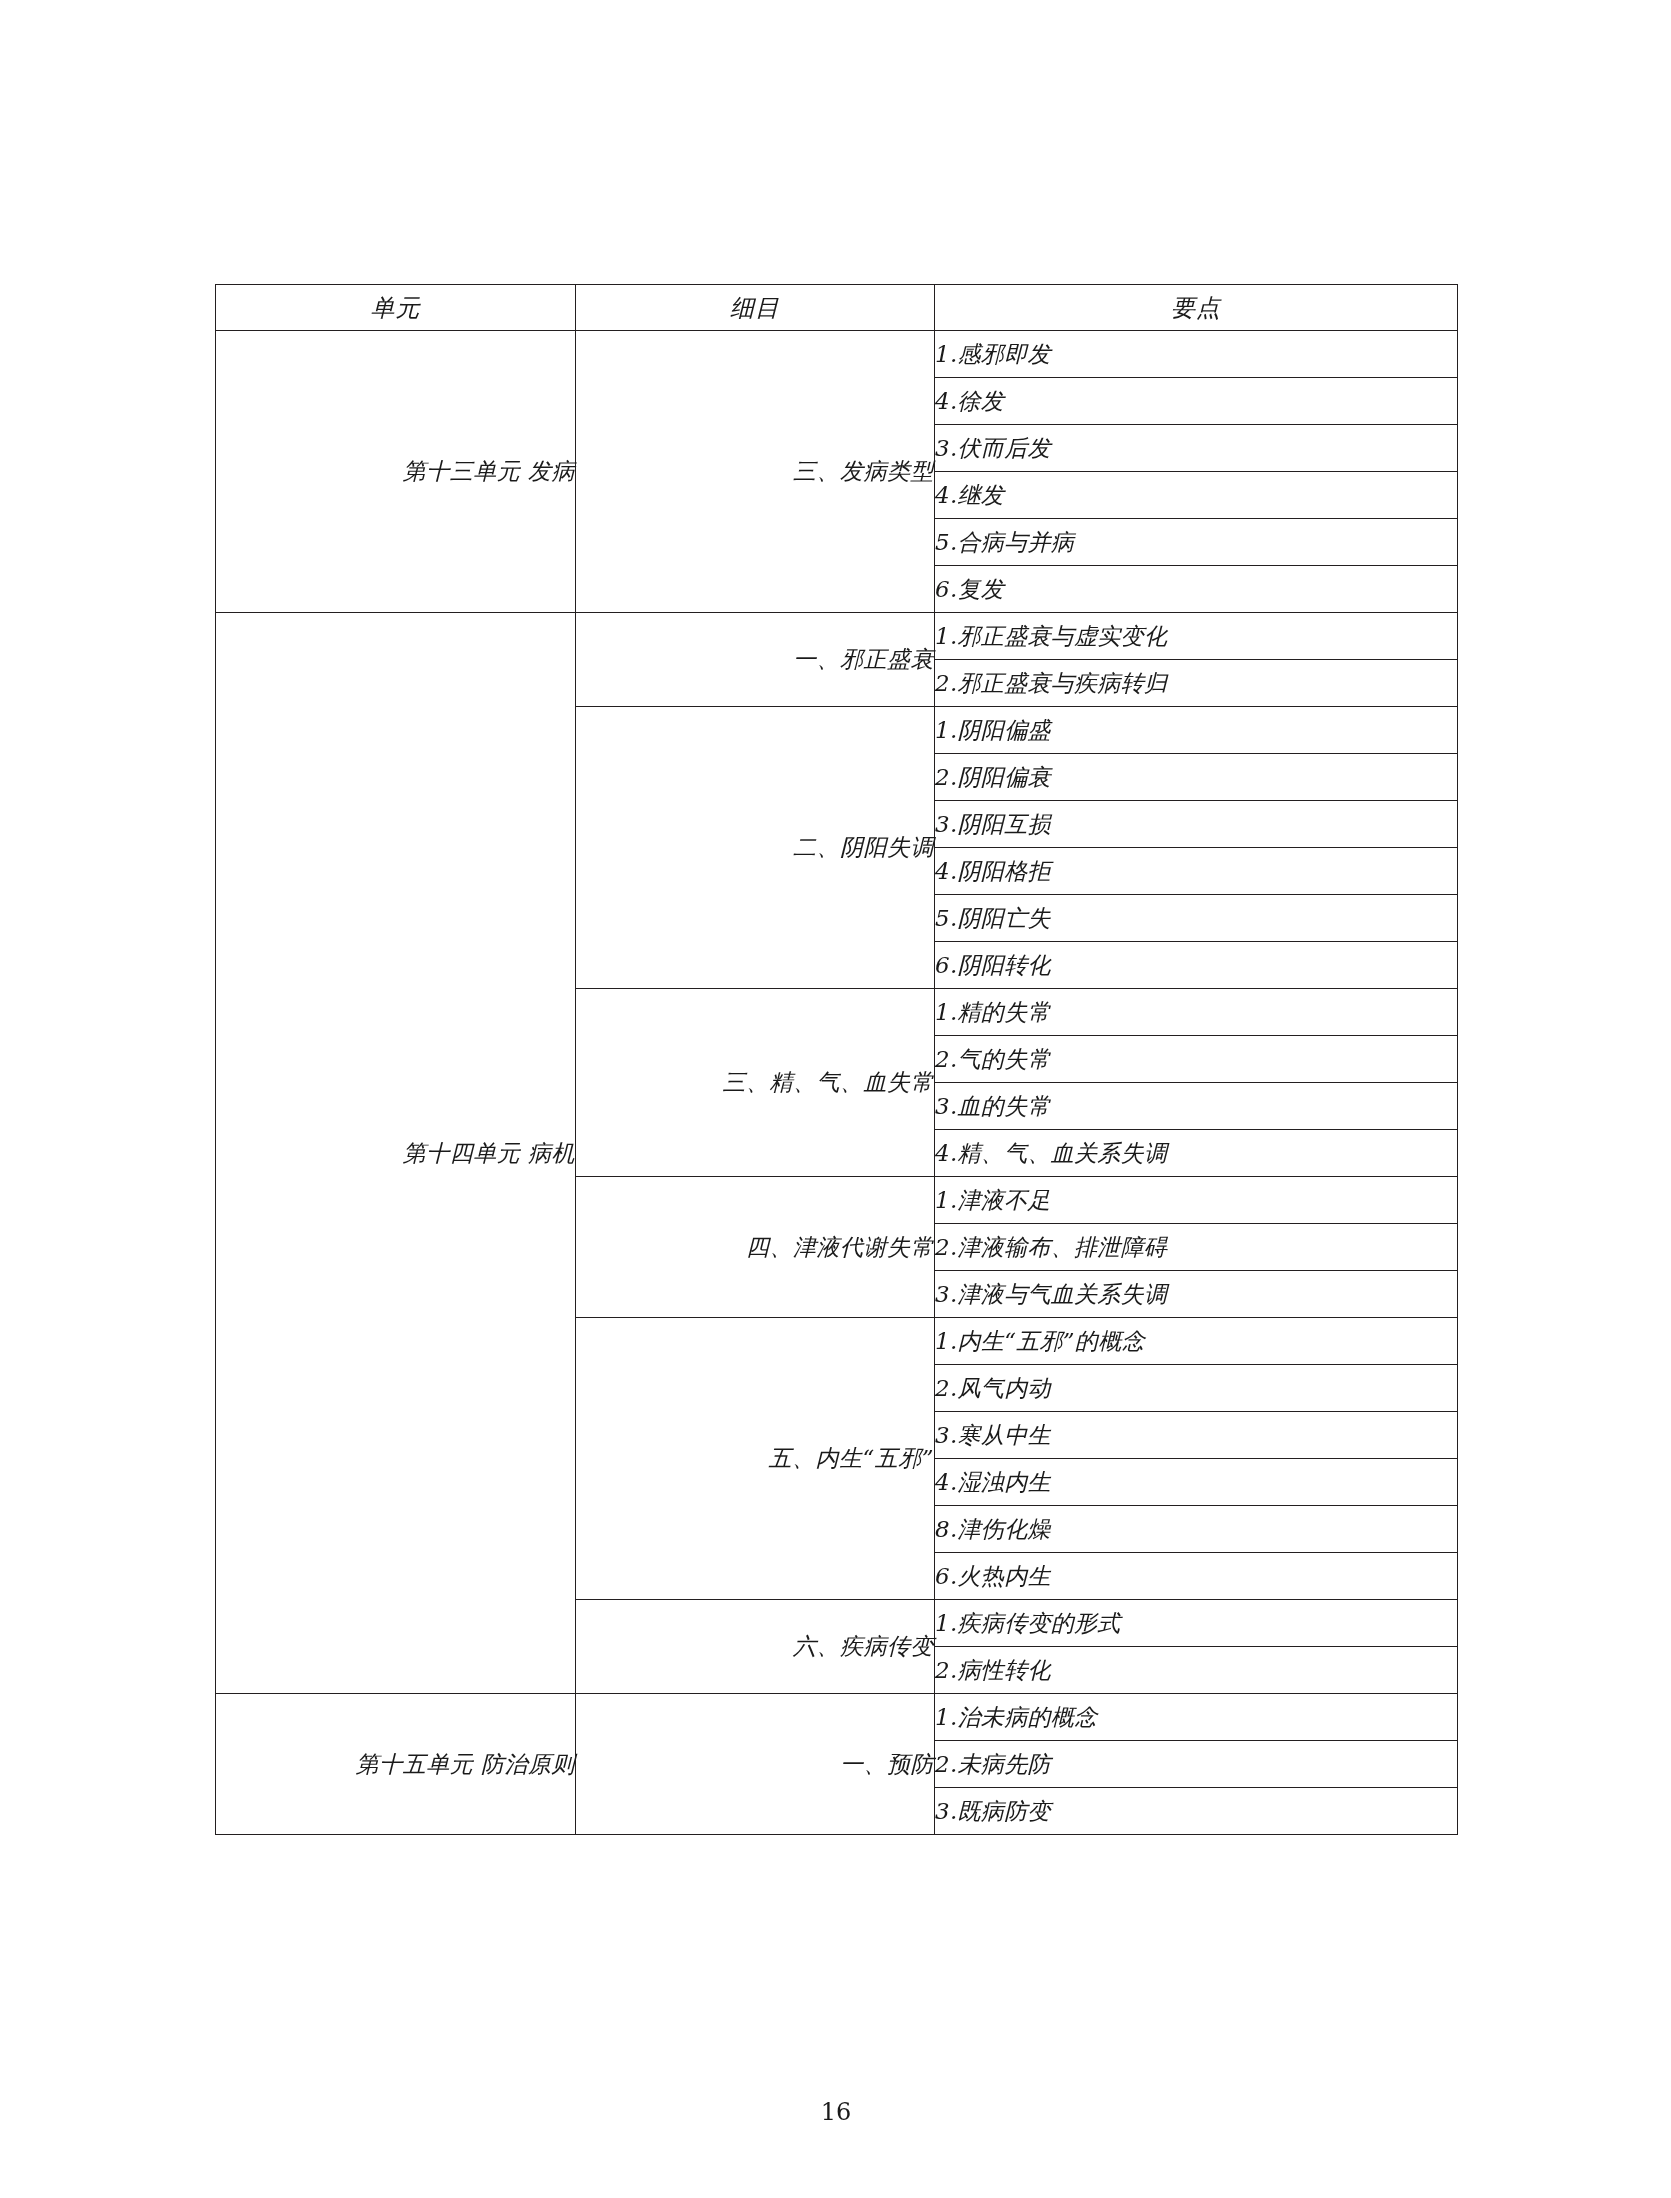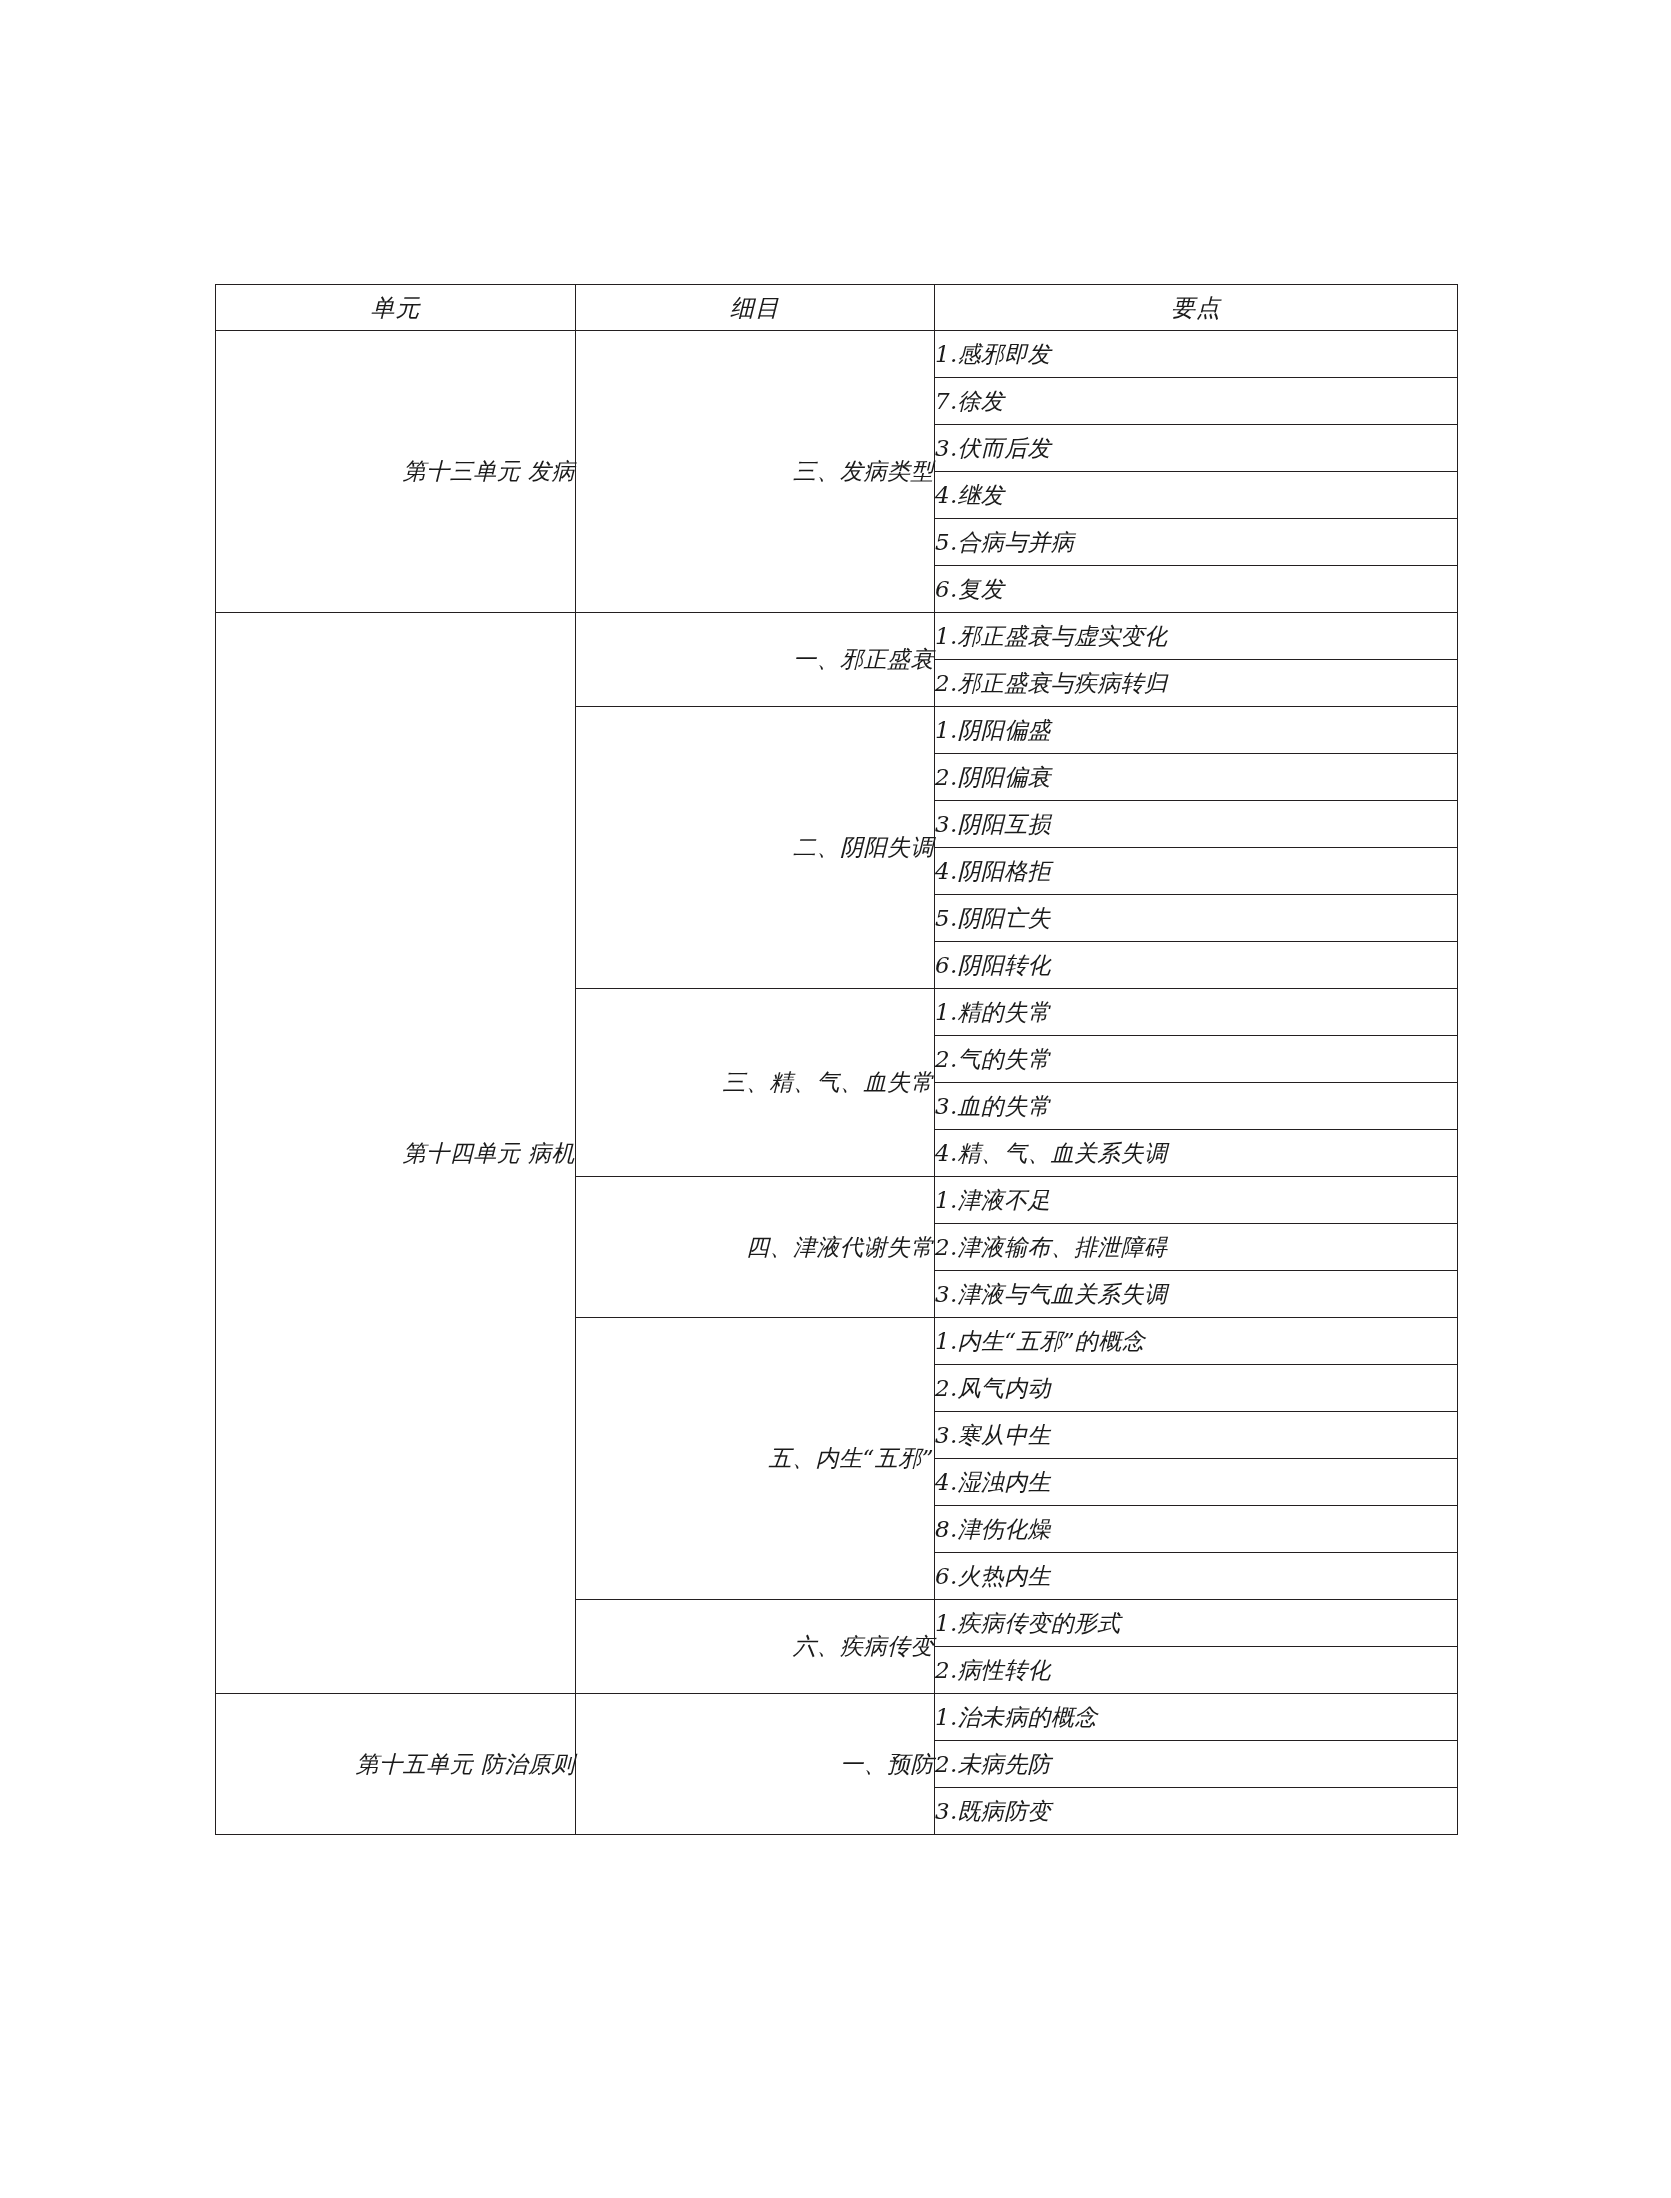--- a/index.html
+++ b/index.html
@@ -115,21 +115,21 @@
         <th class="hdr-cell">要点</th>
       </tr>
     </thead>
     <tbody id="table-body">
         <tr>
           <td class="unit-cell" rowspan="6">第十三单元  发病</td>
           <td class="detail-cell" rowspan="6">三、发病类型</td>
           <td class="point-cell">1.感邪即发</td>
         </tr>
         <tr>
-          <td class="point-cell">7.徐发</td>
+          <td class="point-cell">4.徐发</td>
         </tr>
         <tr>
           <td class="point-cell">3.伏而后发</td>
         </tr>
         <tr>
           <td class="point-cell">4.继发</td>
         </tr>
         <tr>
           <td class="point-cell">5.合病与并病</td>
         </tr>
@@ -219,15 +219,16 @@
         </tr>
         <tr>
           <td class="point-cell">2.未病先防</td>
         </tr>
         <tr>
           <td class="point-cell">3.既病防变</td>
         </tr>
       </tbody>
   </table>
 
+  <div class="page-number">16</div>
 
 </div>
 
 
 </body></html>

